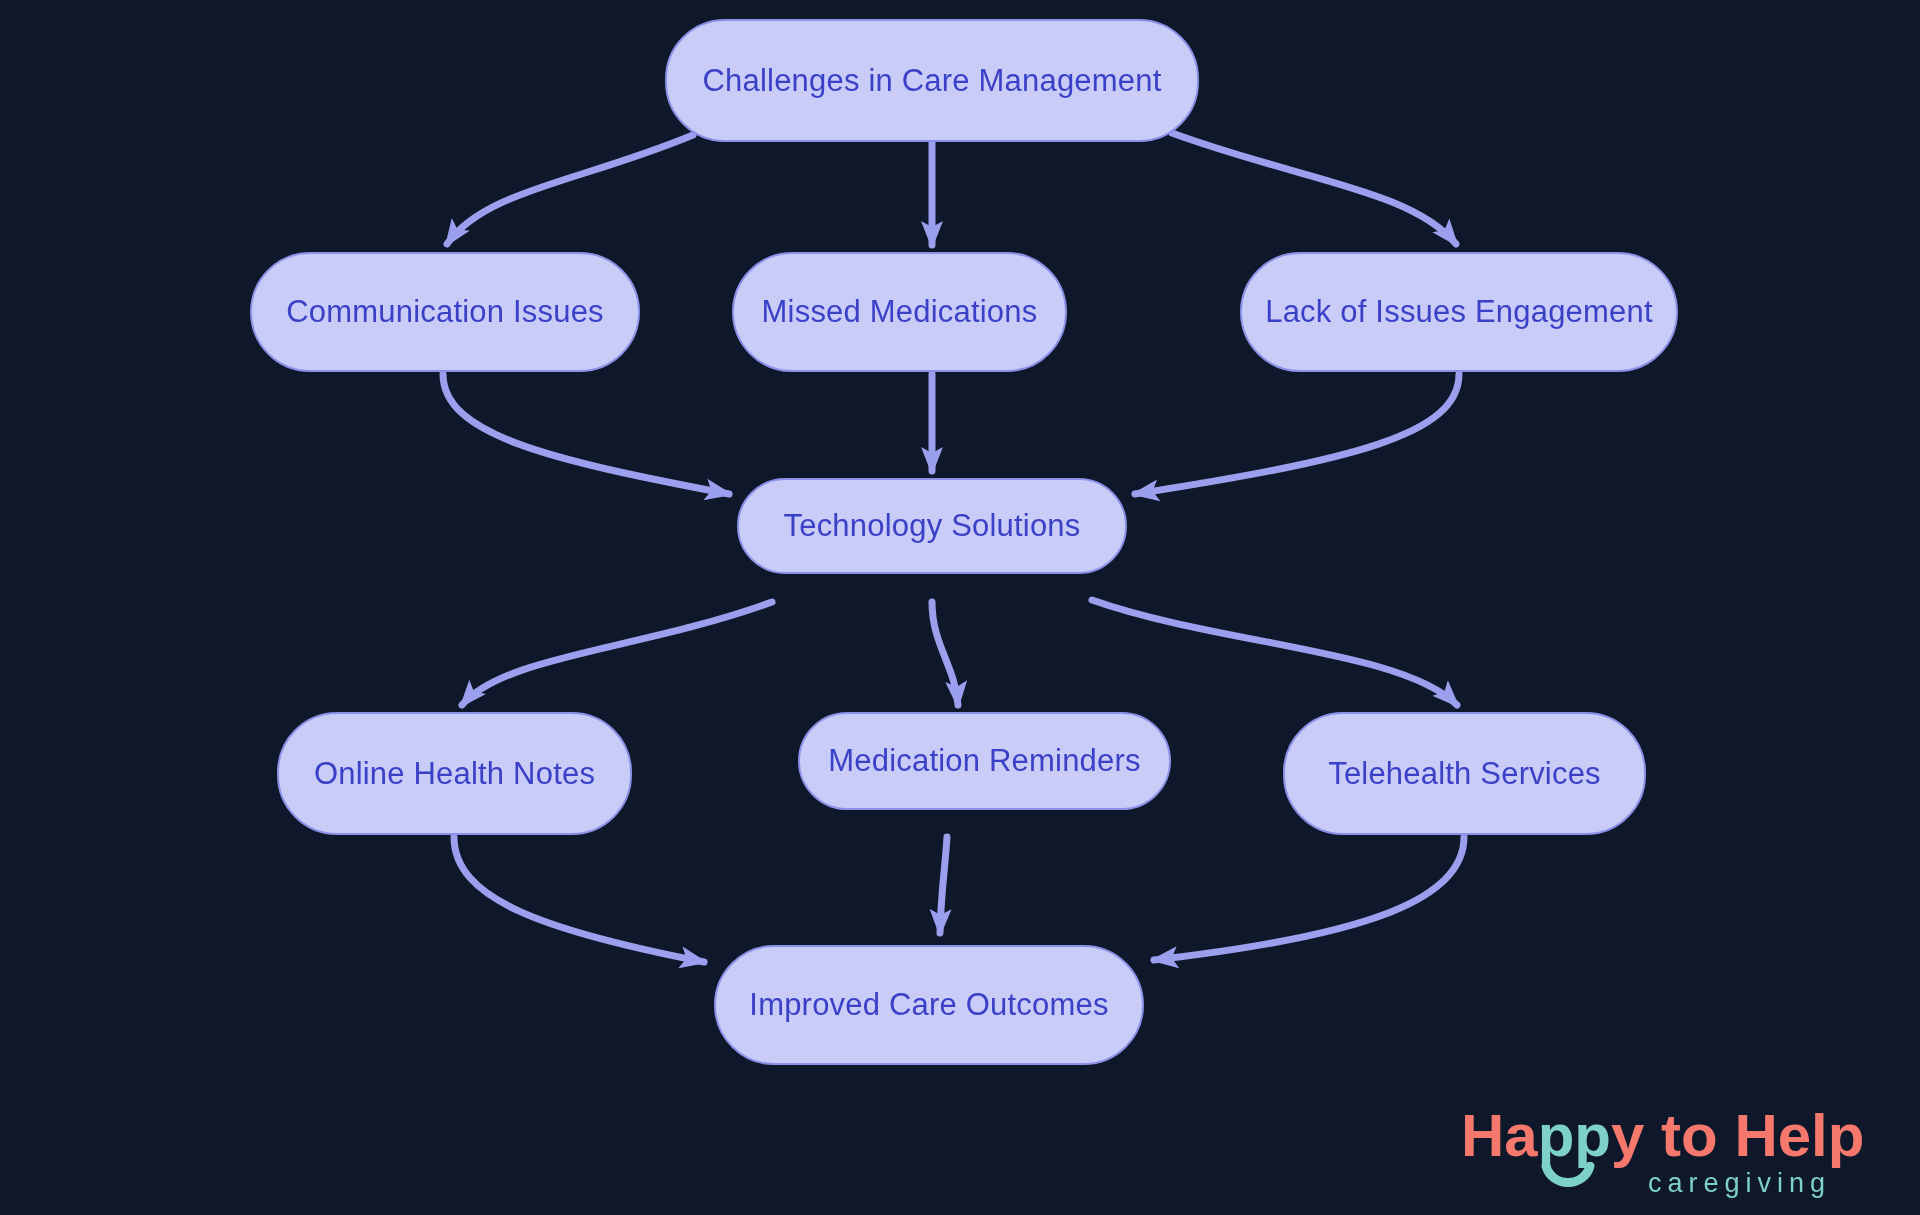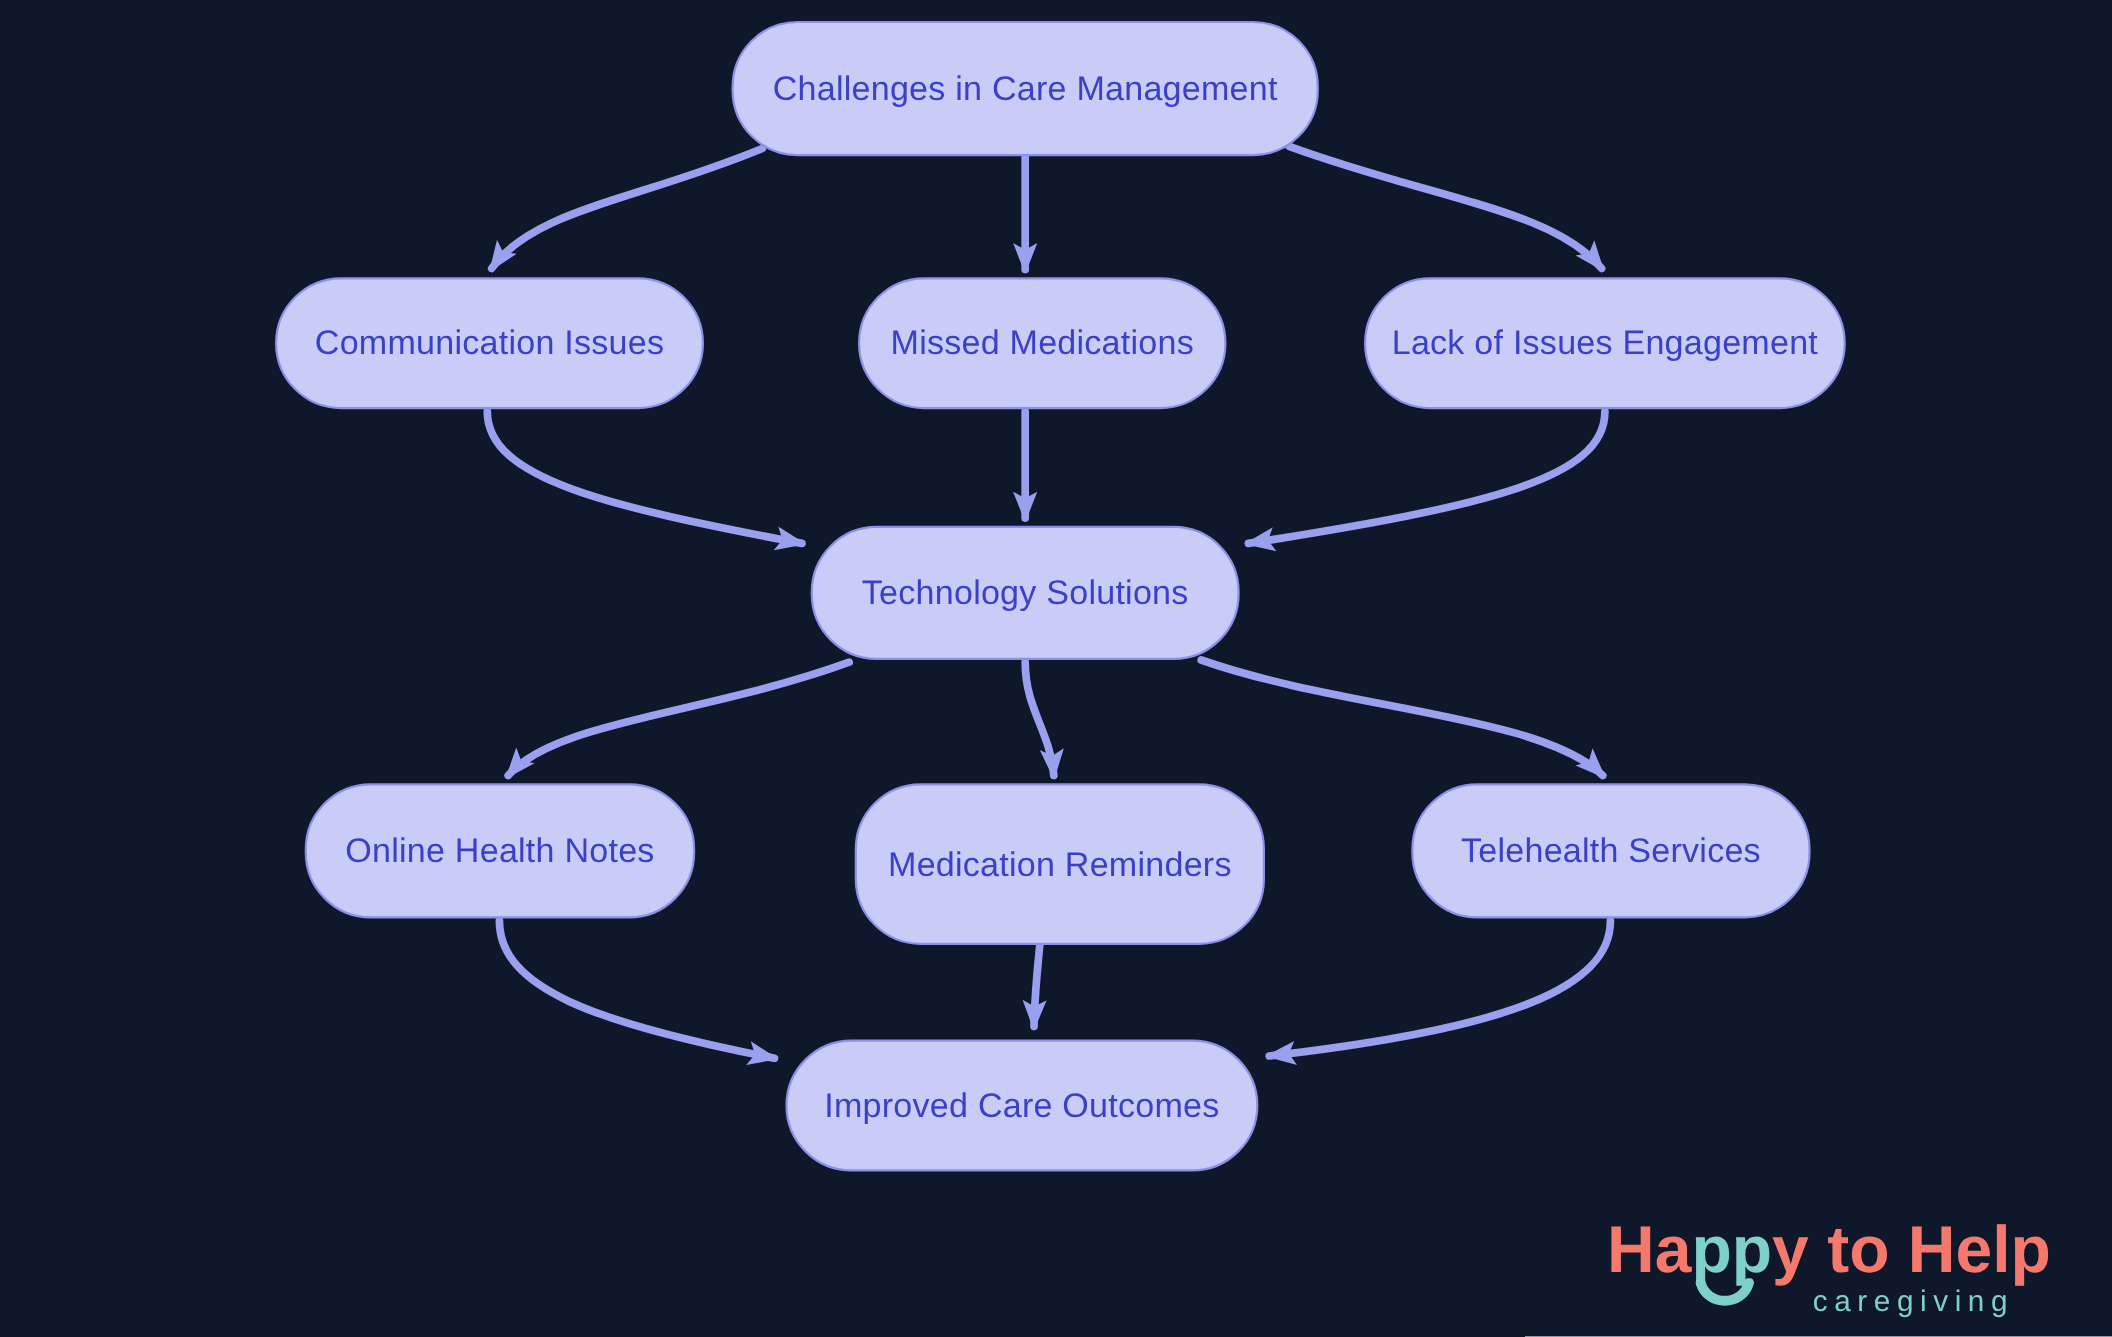--- a/index.html
+++ b/index.html
@@ -107,37 +107,37 @@
   </svg>
 
   <div class="node" style="left:665px;top:19px;width:534px;height:123px">
     <span class="node-label">Challenges in Care Management</span>
   </div>
 
   <div class="node" style="left:250px;top:252px;width:390px;height:120px">
     <span class="node-label">Communication Issues</span>
   </div>
 
-  <div class="node" style="left:780px;top:252px;width:335px;height:120px">
+  <div class="node" style="left:732px;top:252px;width:335px;height:120px">
     <span class="node-label">Missed Medications</span>
   </div>
 
   <div class="node" style="left:1240px;top:252px;width:438px;height:120px">
     <span class="node-label">Lack of Issues Engagement</span>
   </div>
 
-  <div class="node" style="left:737px;top:478px;width:390px;height:122px">
+  <div class="node" style="left:737px;top:478px;width:390px;height:96px">
     <span class="node-label">Technology Solutions</span>
   </div>
 
   <div class="node" style="left:277px;top:712px;width:355px;height:123px">
     <span class="node-label">Online Health Notes</span>
   </div>
 
-  <div class="node" style="left:777px;top:712px;width:373px;height:147px">
+  <div class="node" style="left:798px;top:712px;width:373px;height:98px">
     <span class="node-label">Medication Reminders</span>
   </div>
 
   <div class="node" style="left:1283px;top:712px;width:363px;height:123px">
     <span class="node-label">Telehealth Services</span>
   </div>
 
   <div class="node" style="left:714px;top:945px;width:430px;height:120px">
     <span class="node-label">Improved Care Outcomes</span>
   </div>

